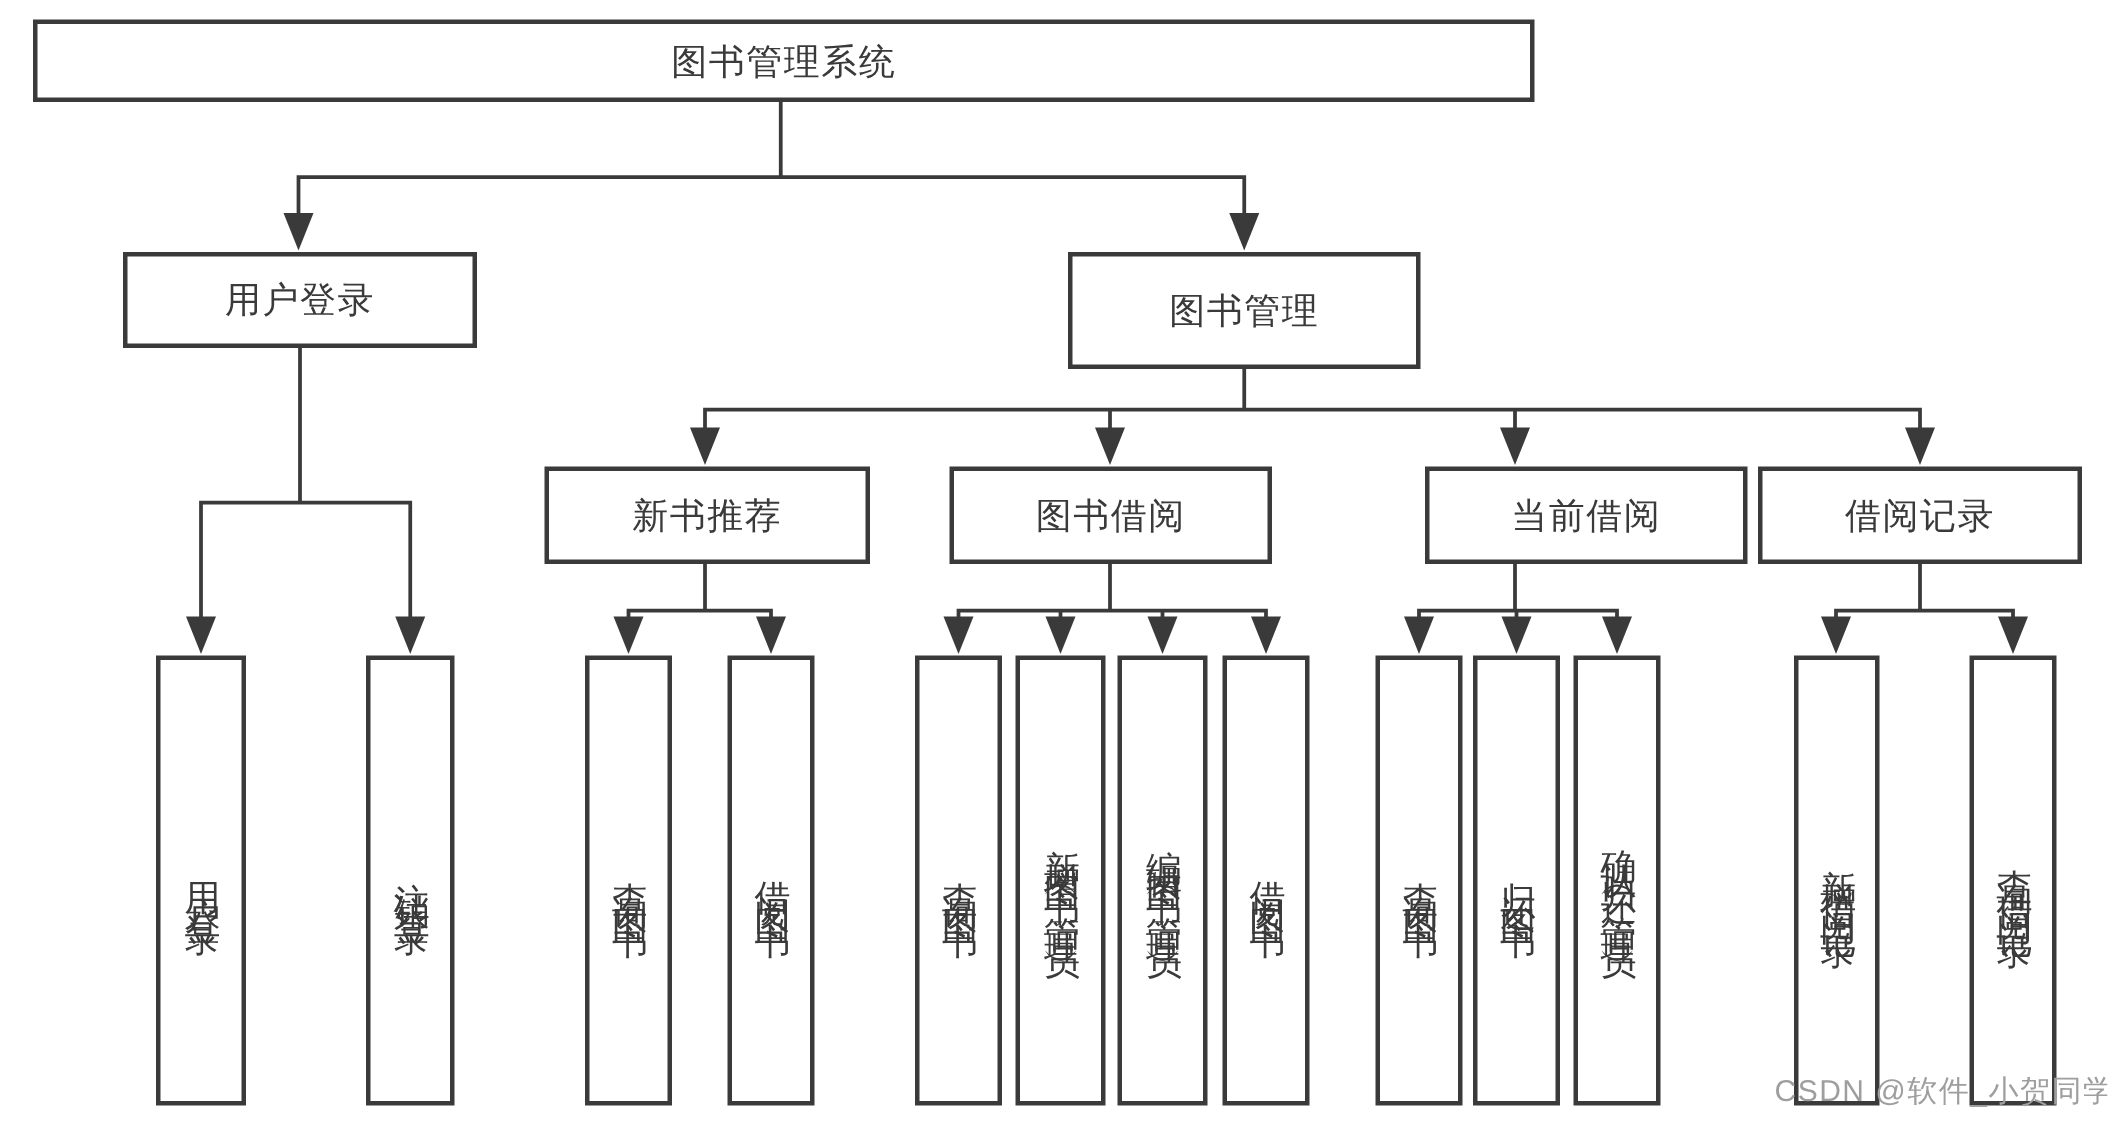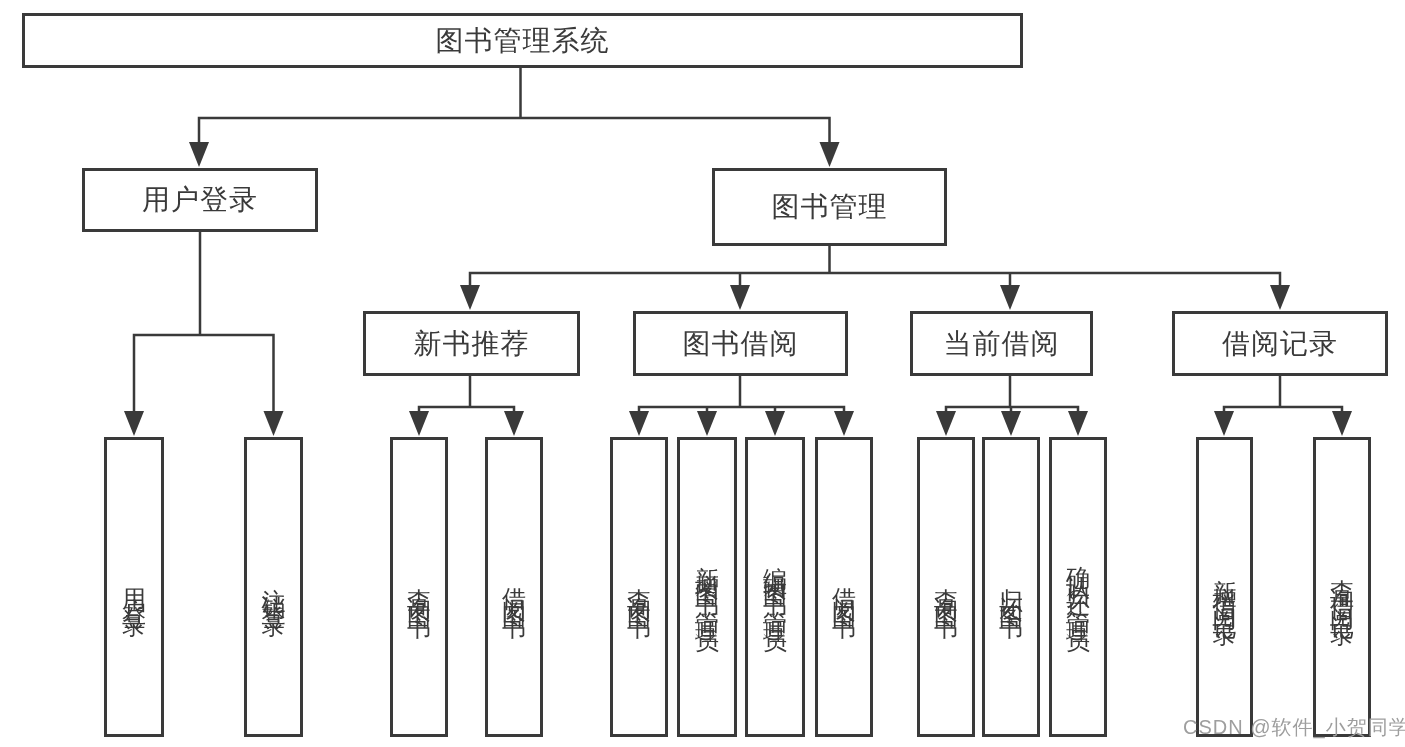--- a/index.html
+++ b/index.html
@@ -5,21 +5,21 @@
   html,body{margin:0;padding:0;background:#ffffff;}
   .canvas{
     position:relative;width:1405px;height:747px;background:#ffffff;
     font-family:"Liberation Sans","DejaVu Sans",sans-serif;overflow:hidden;
   }
   .box{
     position:absolute;box-sizing:border-box;background:#ffffff;
     border:3px solid #3a3a3a;display:flex;align-items:center;justify-content:center;
     color:#3a3a3a;
   }
-  .hlabel span{font-size:28px;letter-spacing:1px;white-space:nowrap;}
+  .hlabel span{font-size:24px;letter-spacing:1px;white-space:nowrap;}
   .vbox span{
     writing-mode:vertical-rl;text-orientation:upright;
     font-size:24px;letter-spacing:9px;line-height:1;
   }
   svg.wires{position:absolute;left:0;top:0;pointer-events:none;}
   svg.wires path{stroke:#3a3a3a;stroke-width:2.5;fill:none;stroke-linecap:square;}
   svg.wires polygon{fill:#3a3a3a;}
   .watermark{
     position:absolute;left:1183px;top:714px;font-size:20px;
     color:#9e9e9e;letter-spacing:1px;white-space:nowrap;
@@ -77,21 +77,21 @@
   <div class="box hlabel" style="left:712px;top:168px;width:235px;height:78px">
     <span>图书管理</span>
   </div>
 
   <div class="box hlabel" style="left:633px;top:311px;width:215px;height:65px">
     <span>图书借阅</span>
   </div>
   <div class="box hlabel" style="left:363px;top:311px;width:217px;height:65px">
     <span>新书推荐</span>
   </div>
-  <div class="box hlabel" style="left:910px;top:311px;width:183px;height:65px">
+  <div class="box hlabel" style="left:950px;top:311px;width:215px;height:65px">
     <span>当前借阅</span>
   </div>
   <div class="box hlabel" style="left:1172px;top:311px;width:216px;height:65px">
     <span>借阅记录</span>
   </div>
 
   <div class="box vbox" style="left:104px;top:437px;width:60px;height:300px">
     <span>用户登录</span>
   </div>
   <div class="box vbox" style="left:244px;top:437px;width:59px;height:300px">

